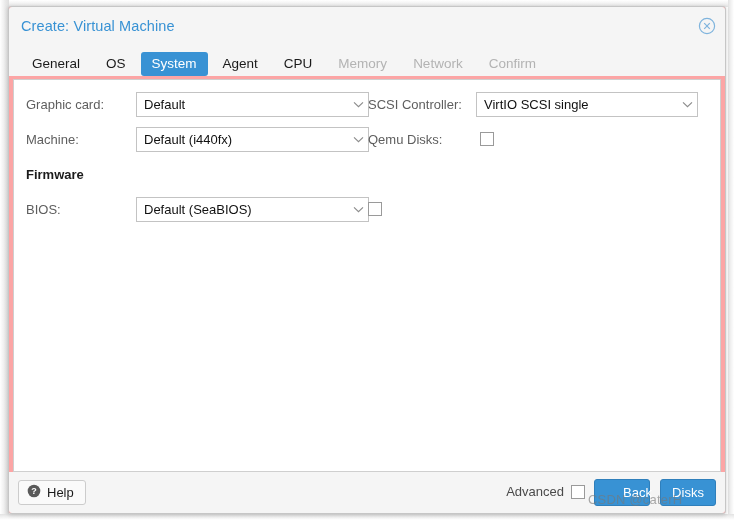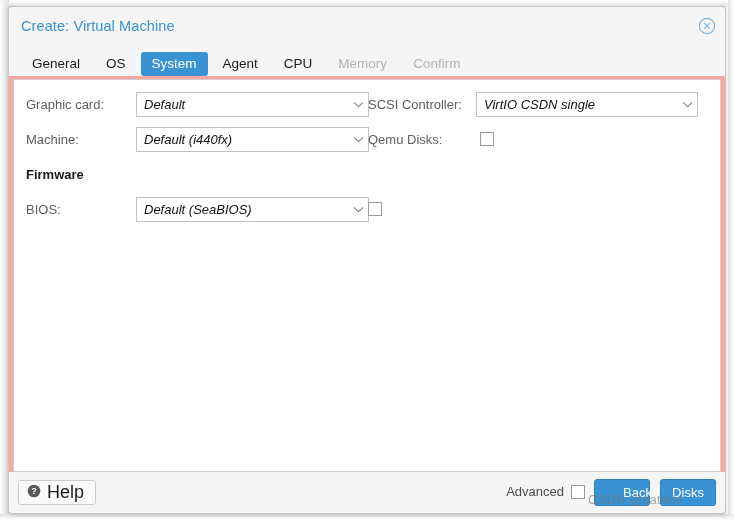--- a/index.html
+++ b/index.html
@@ -161,21 +161,20 @@
   
   .combo {
     position: relative;
     height: 25px;
     background: #ffffff;
     border: 1px solid #c3c3c3;
     box-sizing: border-box;
     display: flex;
     align-items: center;
     cursor: pointer;
-    font-style: italic;
   }
   .combo-left  { width: 233px; }
   .combo-right { width: 230px; }
   .combo-value {
     font-size: 13px;
     color: #111111;
     padding-left: 7px;
     white-space: nowrap;
     overflow: hidden;
     text-overflow: ellipsis;
@@ -222,21 +221,21 @@
     background: #fafafa;
     border: 1px solid #cccccc;
     border-radius: 3px;
     display: flex;
     align-items: center;
     gap: 6px;
     cursor: pointer;
     box-sizing: border-box;
   }
   .help-label {
-    font-size: 18px;
+    font-size: 13px;
     color: #1b1b1b;
   }
   .advanced-wrap {
     position: absolute;
     right: 140px;
     top: 12px;
     display: flex;
     align-items: center;
     gap: 7px;
   }
@@ -299,20 +298,21 @@
     </div>
   </div>
 
   <div class="tabbar">
     <div class="tab">General</div>
     <div class="tab">OS</div>
     <div class="tab active">System</div>
     <div class="tab">Agent</div>
     <div class="tab">CPU</div>
     <div class="tab disabled">Memory</div>
+    <div class="tab disabled">Network</div>
     <div class="tab disabled">Confirm</div>
   </div>
 
   <div class="content-panel">
     <div class="form-cols">
 
       <div class="col col-left">
 
         <div class="field-row">
           <div class="field-label">Graphic card:</div>
@@ -354,21 +354,21 @@
           </div>
         </div>
 
       </div>
 
       <div class="col col-right">
 
         <div class="field-row">
           <div class="field-label">SCSI Controller:</div>
           <div class="combo combo-right">
-            <span class="combo-value">VirtIO CSDN single</span>
+            <span class="combo-value">VirtIO SCSI single</span>
             <span class="combo-arrow">
               <svg width="11" height="7" viewBox="0 0 11 7">
                   <path d="M1 1.3 L5.5 5.6 L10 1.3" fill="none" stroke="#8c8c8c" stroke-width="1.15"></path>
                 </svg>
             </span>
           </div>
         </div>
 
         <div class="field-row">
           <div class="field-label">Qemu Disks:</div>

